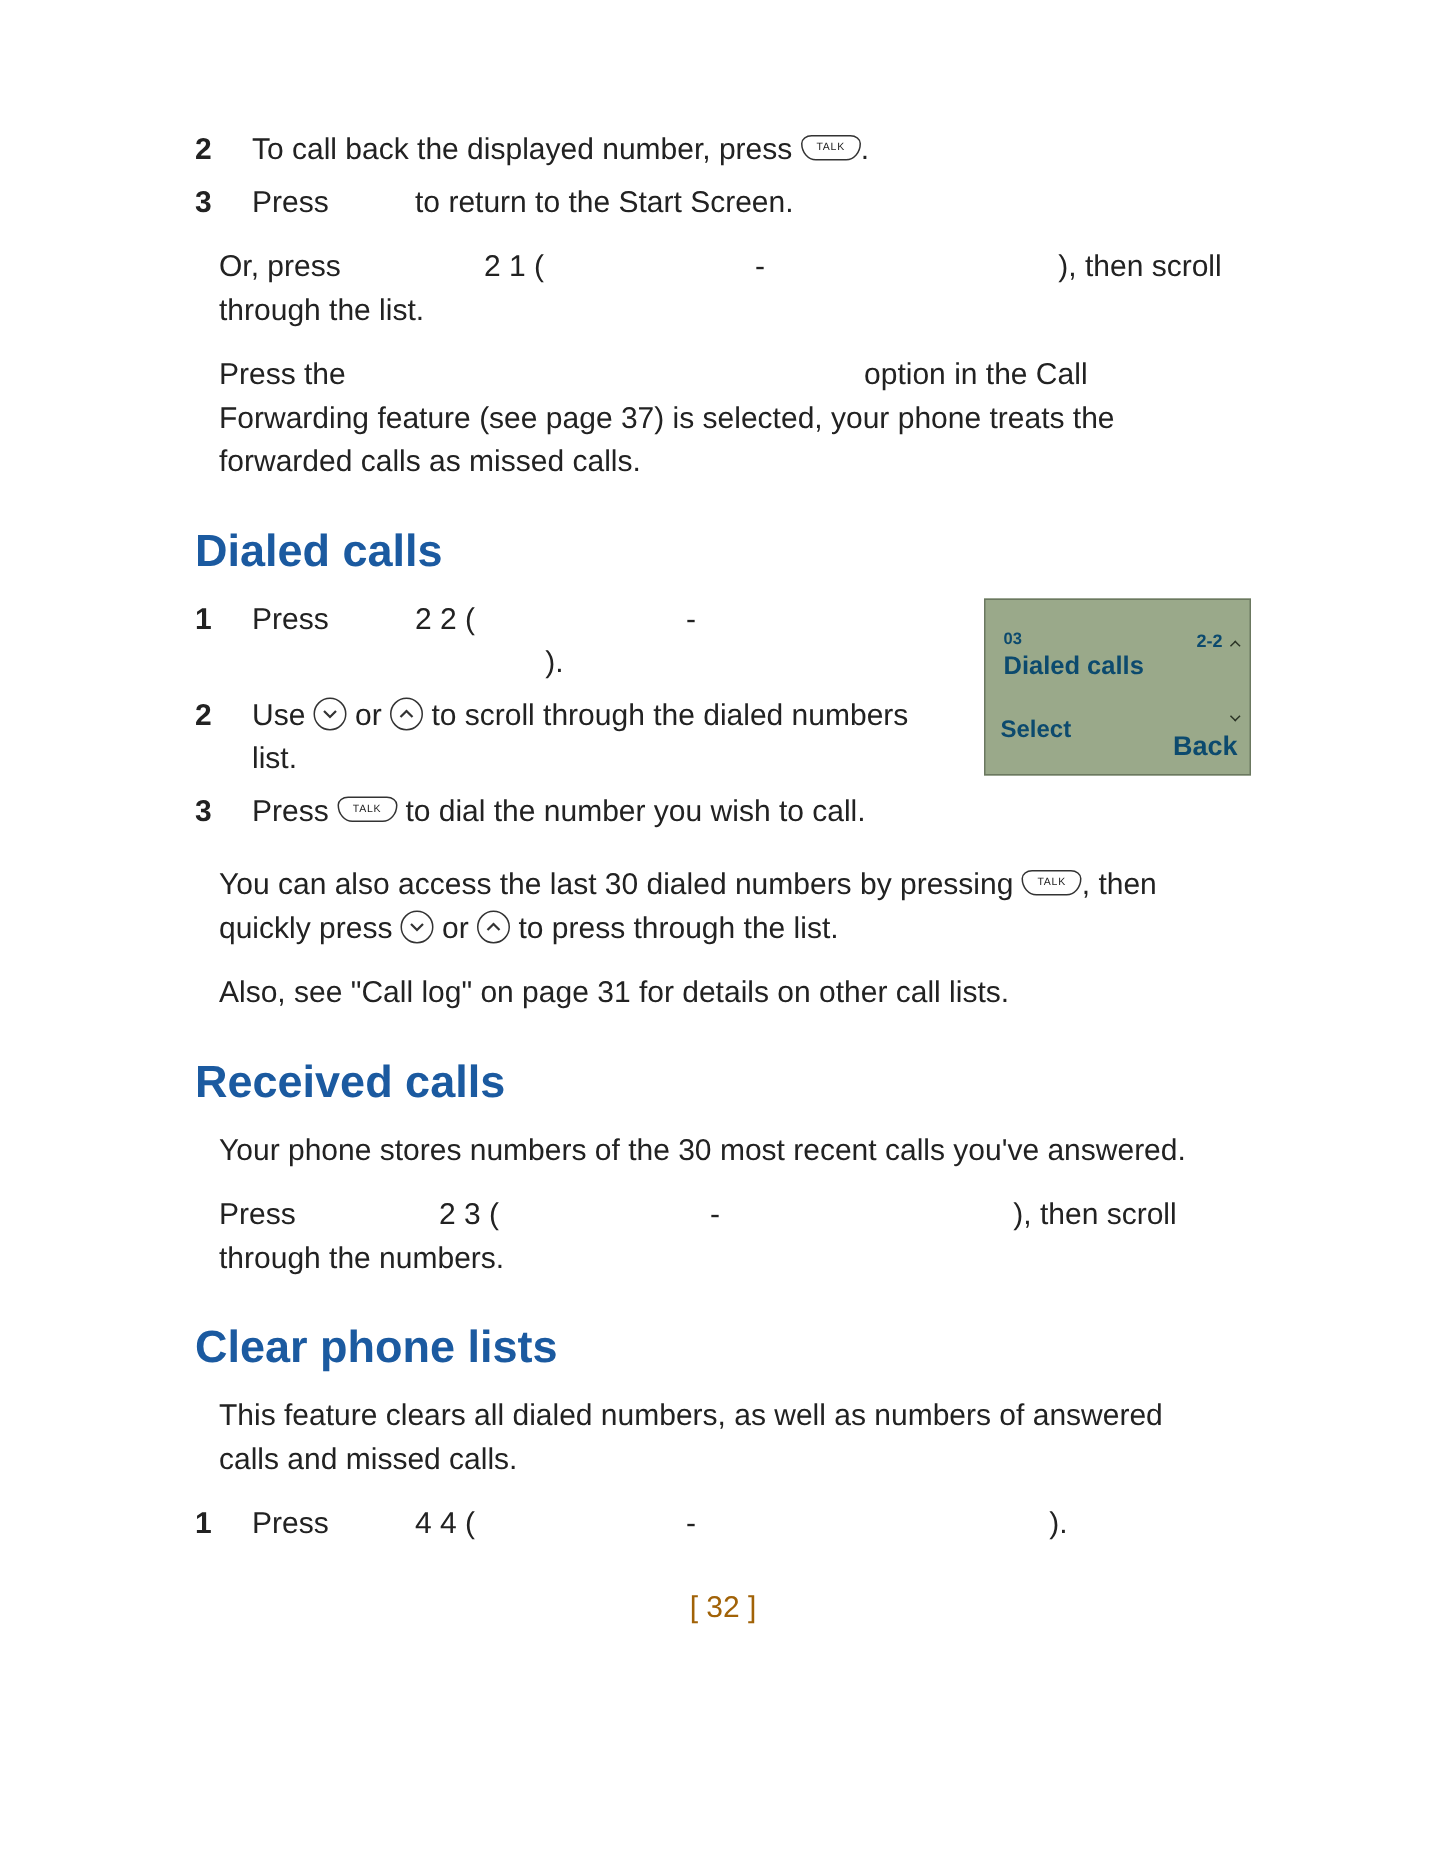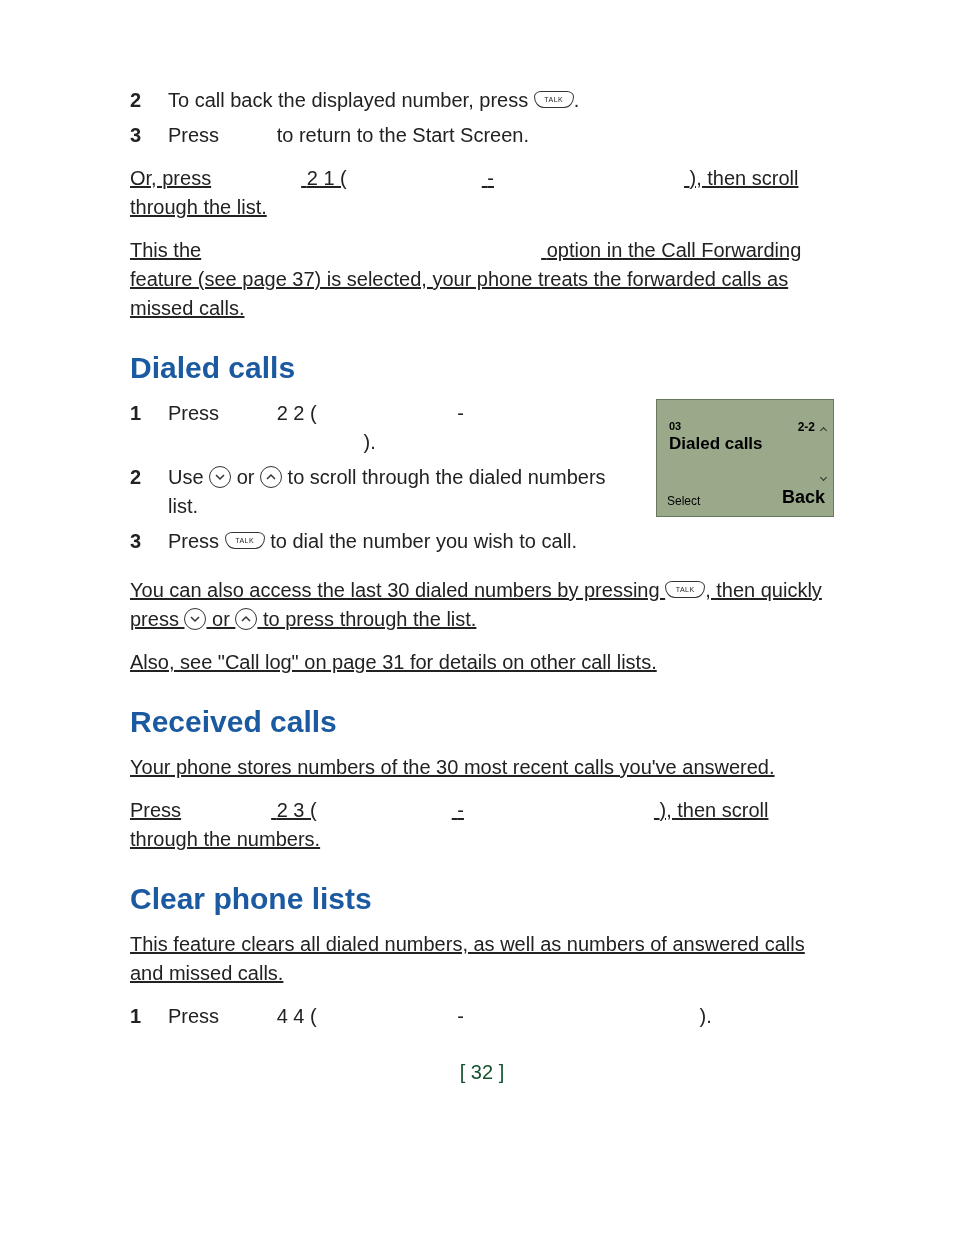--- a/index.html
+++ b/index.html
@@ -26,22 +26,21 @@
     font-weight: 700;
     width: 38px;
     flex-shrink: 0;
   }
   .num-body {
     flex: 1;
   }
   .para {
     font-size: 20px;
     line-height: 1.45;
-    margin: 14px 0;
-    text-decoration: underline;
+    margin: 14px 16px;
   }
   h2.section {
     color: #1b5aa0;
     font-weight: 700;
     font-size: 30px;
     margin: 28px 0 14px 0;
   }
   .talk-key {
     display: inline-flex;
     align-items: center;
@@ -76,21 +75,21 @@
     margin-bottom: 8px;
   }
   .phone-screen {
     width: 178px;
     height: 118px;
     background: #9aa98a;
     border: 1px solid #6b7860;
     box-sizing: border-box;
     position: relative;
     font-family: Arial, sans-serif;
-    color: #000000;
+    color: #0c4a6e;
     filter: blur(0.3px);
   }
   .phone-screen .line1 {
     position: absolute;
     top: 20px; left: 12px;
     font-size: 11px;
     font-weight: 700;
   }
   .phone-screen .title {
     position: absolute;
@@ -99,23 +98,23 @@
     font-weight: 700;
   }
   .phone-screen .tr {
     position: absolute;
     top: 20px; right: 18px;
     font-size: 12px;
     font-weight: 700;
   }
   .phone-screen .bl {
     position: absolute;
-    bottom: 8px; left: 10px;
-    font-size: 12px;
-    font-weight: 400;
+    bottom: 20px; left: 10px;
+    font-size: 16px;
+    font-weight: 700;
   }
   .phone-screen .br {
     position: absolute;
     bottom: 8px; right: 8px;
     font-size: 18px;
     font-weight: 700;
   }
   .phone-screen .scroll {
     position: absolute;
     right: 6px;
@@ -130,21 +129,21 @@
     left:2px;
     width:4px;height:4px;
     border-right:1.5px solid #2b3326;
     border-bottom:1.5px solid #2b3326;
   }
   .phone-screen .scroll::before { top:0; transform: rotate(-135deg); }
   .phone-screen .scroll::after { bottom:0; transform: rotate(45deg); }
   .bold { font-weight: 700; }
   .pagenum {
     text-align: center;
-    color: #14532d;
+    color: #a16207;
     font-size: 20px;
     margin-top: 30px;
   }
   .clearfix::after { content:""; display:block; clear:both; }
   .gap { display:inline-block; width:52px; }
   .gap-wide { display:inline-block; width:135px; }
   .gap-mid { display:inline-block; width:90px; }
   .gap-huge { display:inline-block; width:190px; }
 </style>
 </head>
@@ -169,21 +168,21 @@
   </div>
 
   <div class="para">
     <span>Or, press</span><span class="gap-mid"></span>
     <span>2 1 (</span><span class="gap-wide"></span>
     <span>-</span><span class="gap-huge"></span>
     <span>), then scroll through the list.</span>
   </div>
 
   <div class="para">
-    <span>This the</span><span style="display:inline-block; width:340px;"></span>
+    <span>Press the</span><span style="display:inline-block; width:340px;"></span>
     <span>option in the Call Forwarding feature (see page 37) is selected, your phone treats the forwarded calls as missed calls.</span>
   </div>
 
   <h2 class="section">Dialed calls</h2>
 
   <div class="clearfix">
     <div class="float-right">
       <div class="phone-screen">
         <div class="line1">03</div>
         <div class="title">Dialed calls</div>

